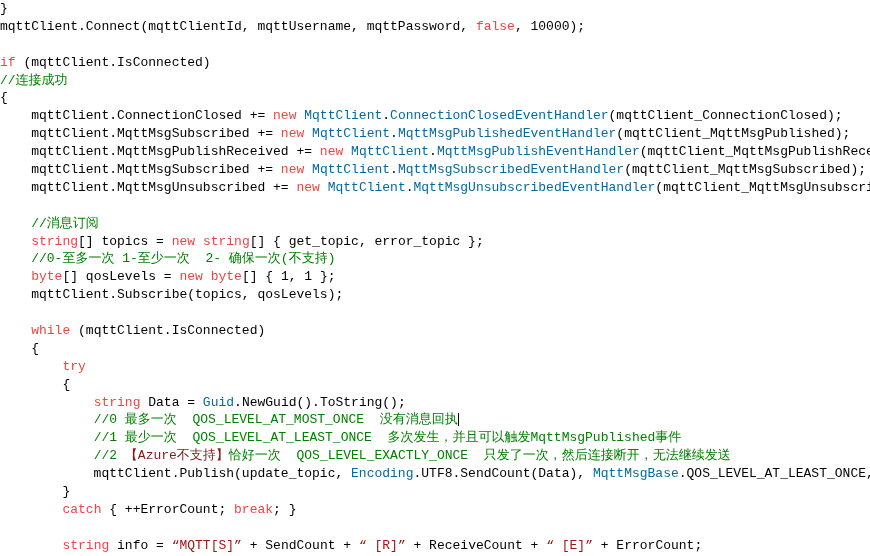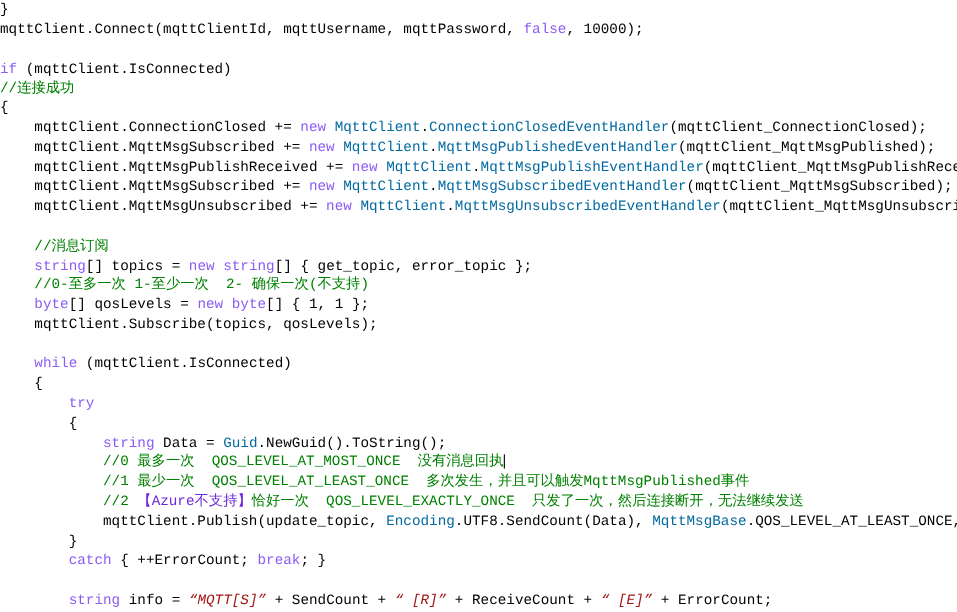--- a/index.html
+++ b/index.html
@@ -33,25 +33,25 @@
   .code-line {
     height: 17.9px;
     line-height: 17.9px;
     white-space: pre;
     font-family: "Liberation Mono", "DejaVu Sans Mono", monospace;
     font-size: 13px;
     letter-spacing: 0px;
     color: #000000;
   }
   .tok-plain   { color: #000000; }
-  .tok-keyword { color: #8b5cf6; }
+  .tok-keyword { color: #ef4444; }
   .tok-comment { color: #008000; }
   .tok-type    { color: #0369a1; }
-  .tok-string  { color: #a31515; font-style: italic; }
-  .tok-red     { color: #6d28d9; }
+  .tok-string  { color: #a31515; }
+  .tok-red     { color: #7f1d1d; }
   .caret {
     display: inline-block;
     width: 1px;
     height: 13px;
     background: #000000;
     vertical-align: -2px;
     margin: 0 -1px 0 0;
     position: relative;
     top: 1px;
   }

